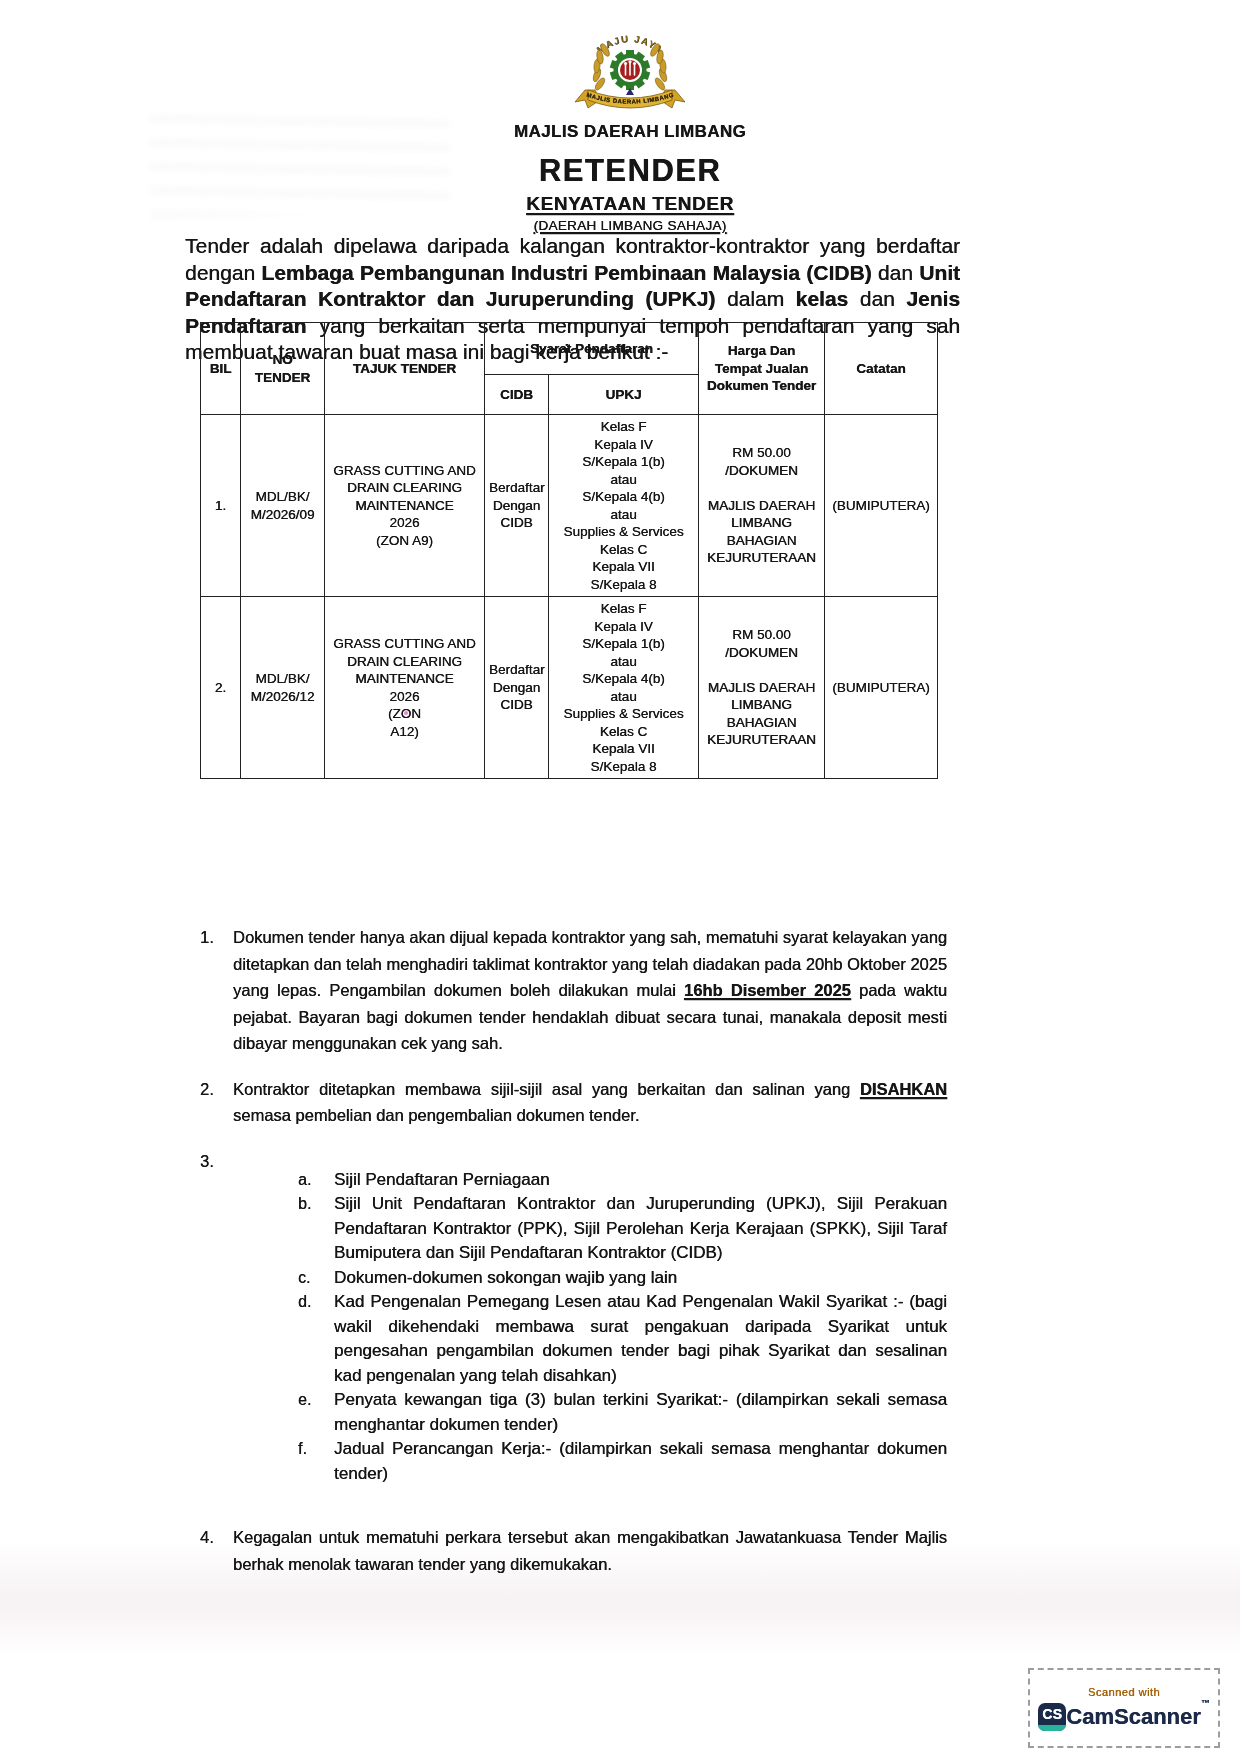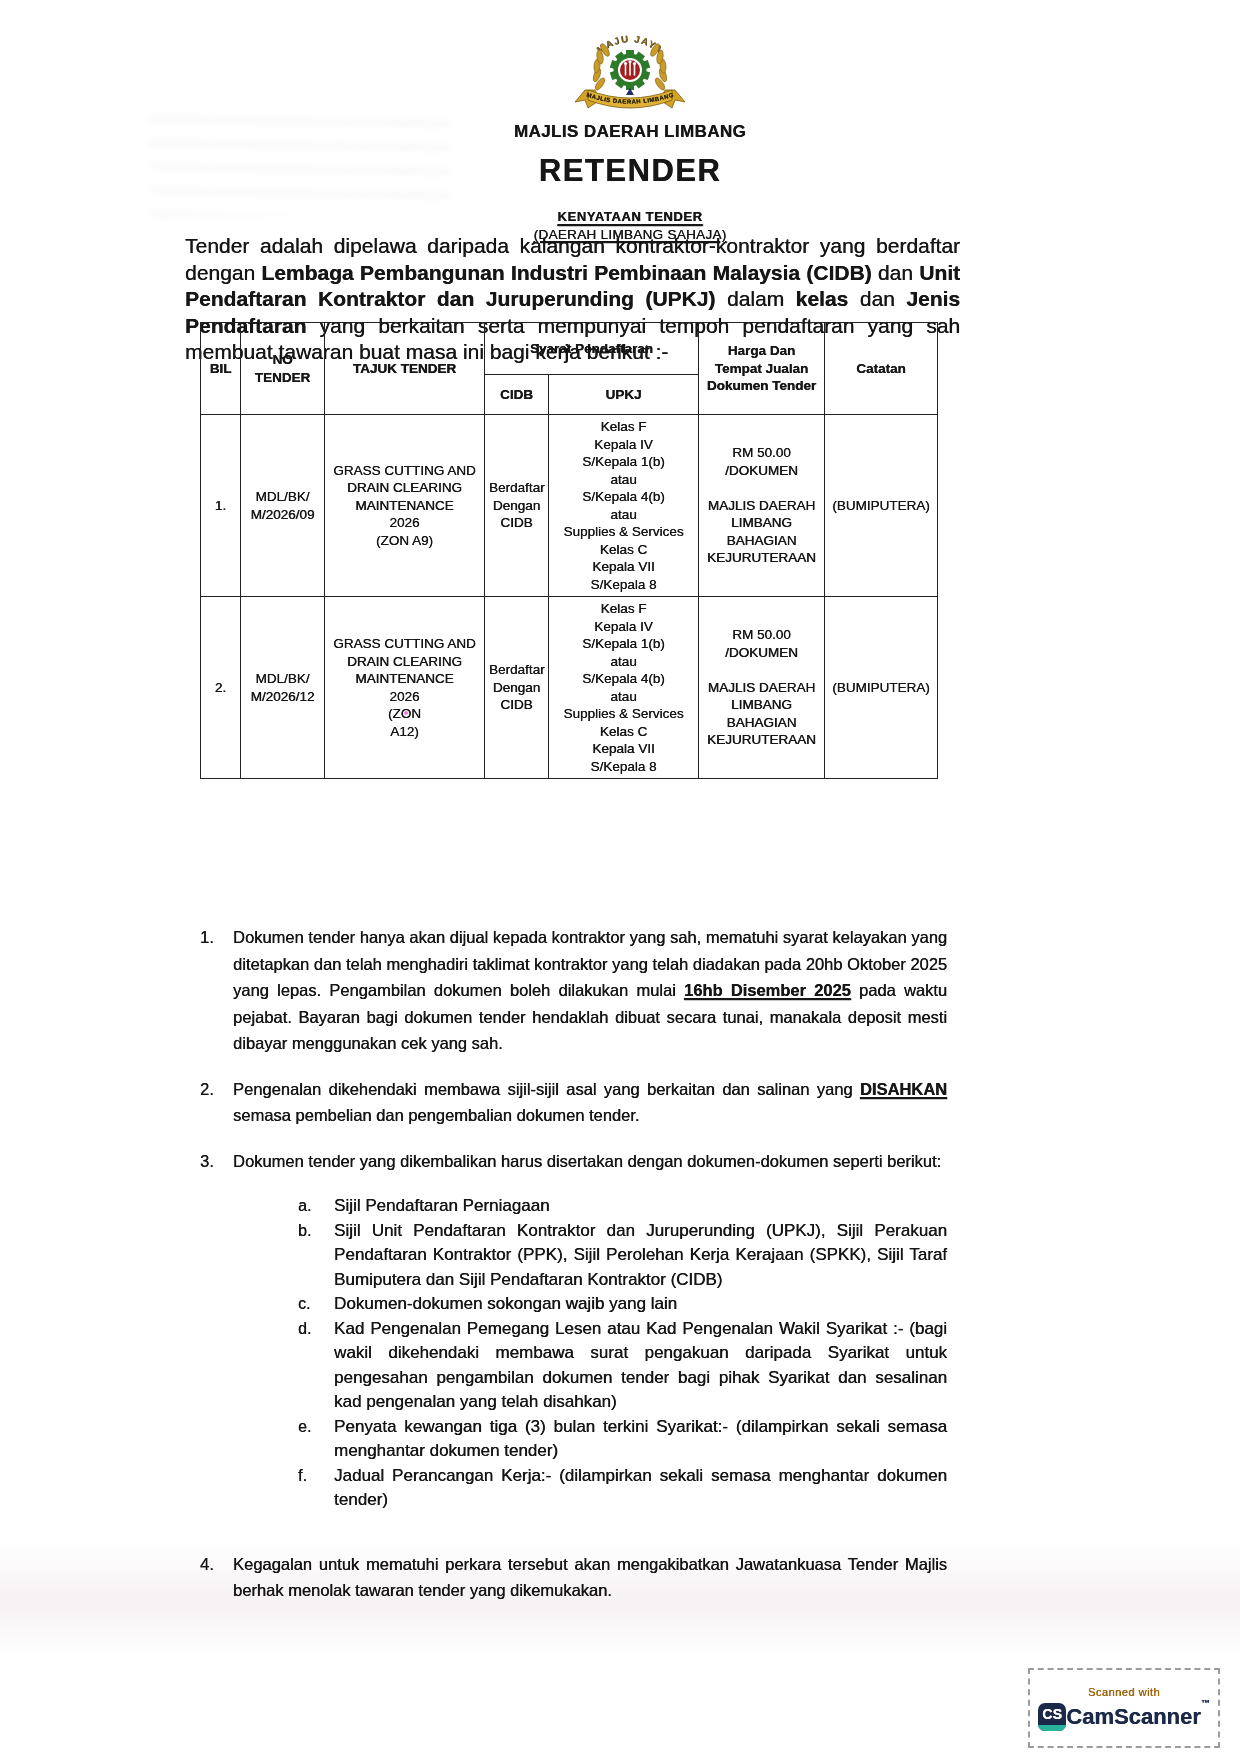--- a/index.html
+++ b/index.html
@@ -27,21 +27,21 @@
   }
 
   .doc { text-shadow:0.35px 0.25px 0 currentColor; }
 
   
   .header { position:absolute; top:26px; left:330px; width:600px; text-align:center; }
   .crest { display:block; margin:0 auto 4px auto; }
   .org-name { font-size:17px; font-weight:bold; letter-spacing:0.4px; }
   .doc-title { font-size:31px; font-weight:bold; letter-spacing:1.5px; margin-top:11px; }
   .doc-sub1 {
-    font-size:13px; font-weight:bold; letter-spacing:0.6px; margin-top:20px;
+    font-size:19px; font-weight:bold; letter-spacing:0.6px; margin-top:4px;
     text-decoration:underline; text-decoration-thickness:2px; text-underline-offset:2.5px;
   }
   .doc-sub2 {
     font-size:13.5px; font-weight:normal; letter-spacing:0.3px; margin-top:3px;
     text-decoration:underline; text-decoration-thickness:1.8px; text-underline-offset:2px;
   }
 
   
   .intro {
     position:absolute; top:212px; left:185px; width:775px;
@@ -268,27 +268,26 @@
 
   <div class="conditions">
 
     <div class="cond">
       <span class="cond-num">1.</span>
       <div class="cond-text"><span>Dokumen tender hanya akan dijual kepada kontraktor yang sah, mematuhi syarat kelayakan yang ditetapkan dan telah menghadiri taklimat kontraktor yang telah diadakan pada 20hb Oktober 2025 yang lepas. Pengambilan dokumen boleh dilakukan mulai </span><span class="bu">16hb Disember 2025</span><span> pada waktu pejabat. Bayaran bagi dokumen tender hendaklah dibuat secara tunai, manakala deposit mesti dibayar menggunakan cek yang sah.</span></div>
     </div>
 
     <div class="cond">
       <span class="cond-num">2.</span>
-      <div class="cond-text"><span>Pengenalan dikehendaki membawa sijil-sijil asal yang berkaitan dan salinan yang </span><span class="bu">DISAHKAN</span><span> semasa pembelian dan pengembalian dokumen tender.</span></div>
+      <div class="cond-text"><span>Kontraktor ditetapkan membawa sijil-sijil asal yang berkaitan dan salinan yang </span><span class="bu">DISAHKAN</span><span> semasa pembelian dan pengembalian dokumen tender.</span></div>
     </div>
 
     <div class="cond gap-lg">
       <span class="cond-num">3.</span>
       <div class="cond-text">
-        <span>Dokumen tender yang dikembalikan harus disertakan dengan dokumen-dokumen seperti berikut:</span>
         <div class="sublist">
           <div class="subitem">
             <span class="sub-letter">a.</span>
             <span class="sub-text">Sijil Pendaftaran Perniagaan</span>
           </div>
           <div class="subitem">
             <span class="sub-letter">b.</span>
             <span class="sub-text">Sijil Unit Pendaftaran Kontraktor dan Juruperunding (UPKJ), Sijil Perakuan Pendaftaran Kontraktor (PPK), Sijil Perolehan Kerja Kerajaan (SPKK), Sijil Taraf Bumiputera dan Sijil Pendaftaran Kontraktor (CIDB)</span>
           </div>
           <div class="subitem">

